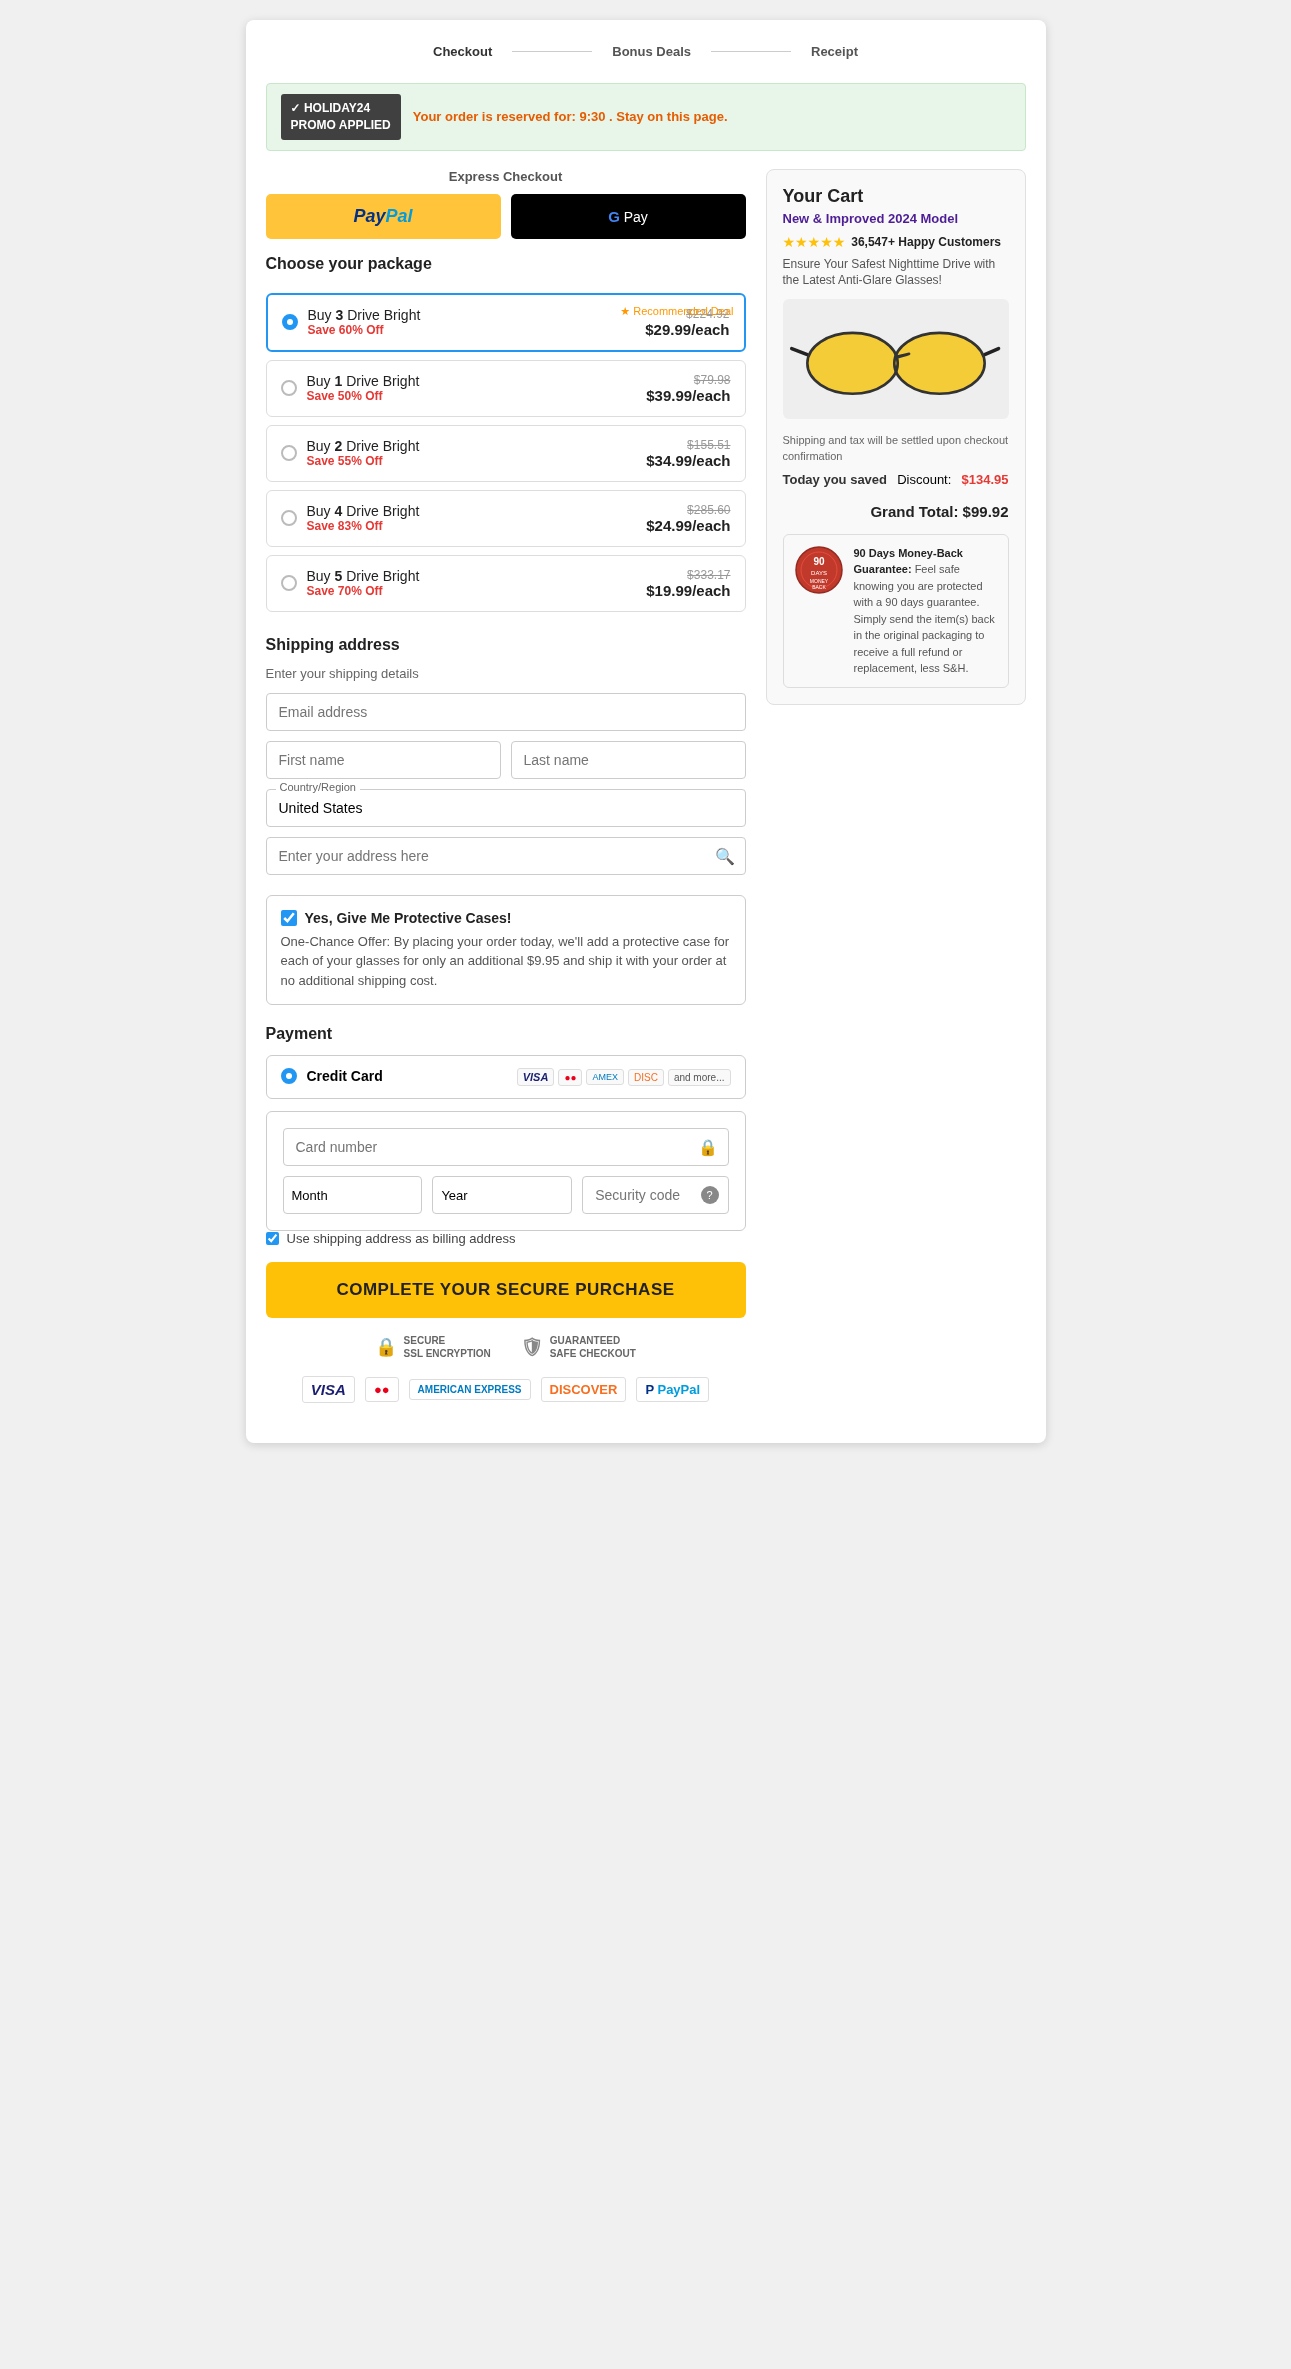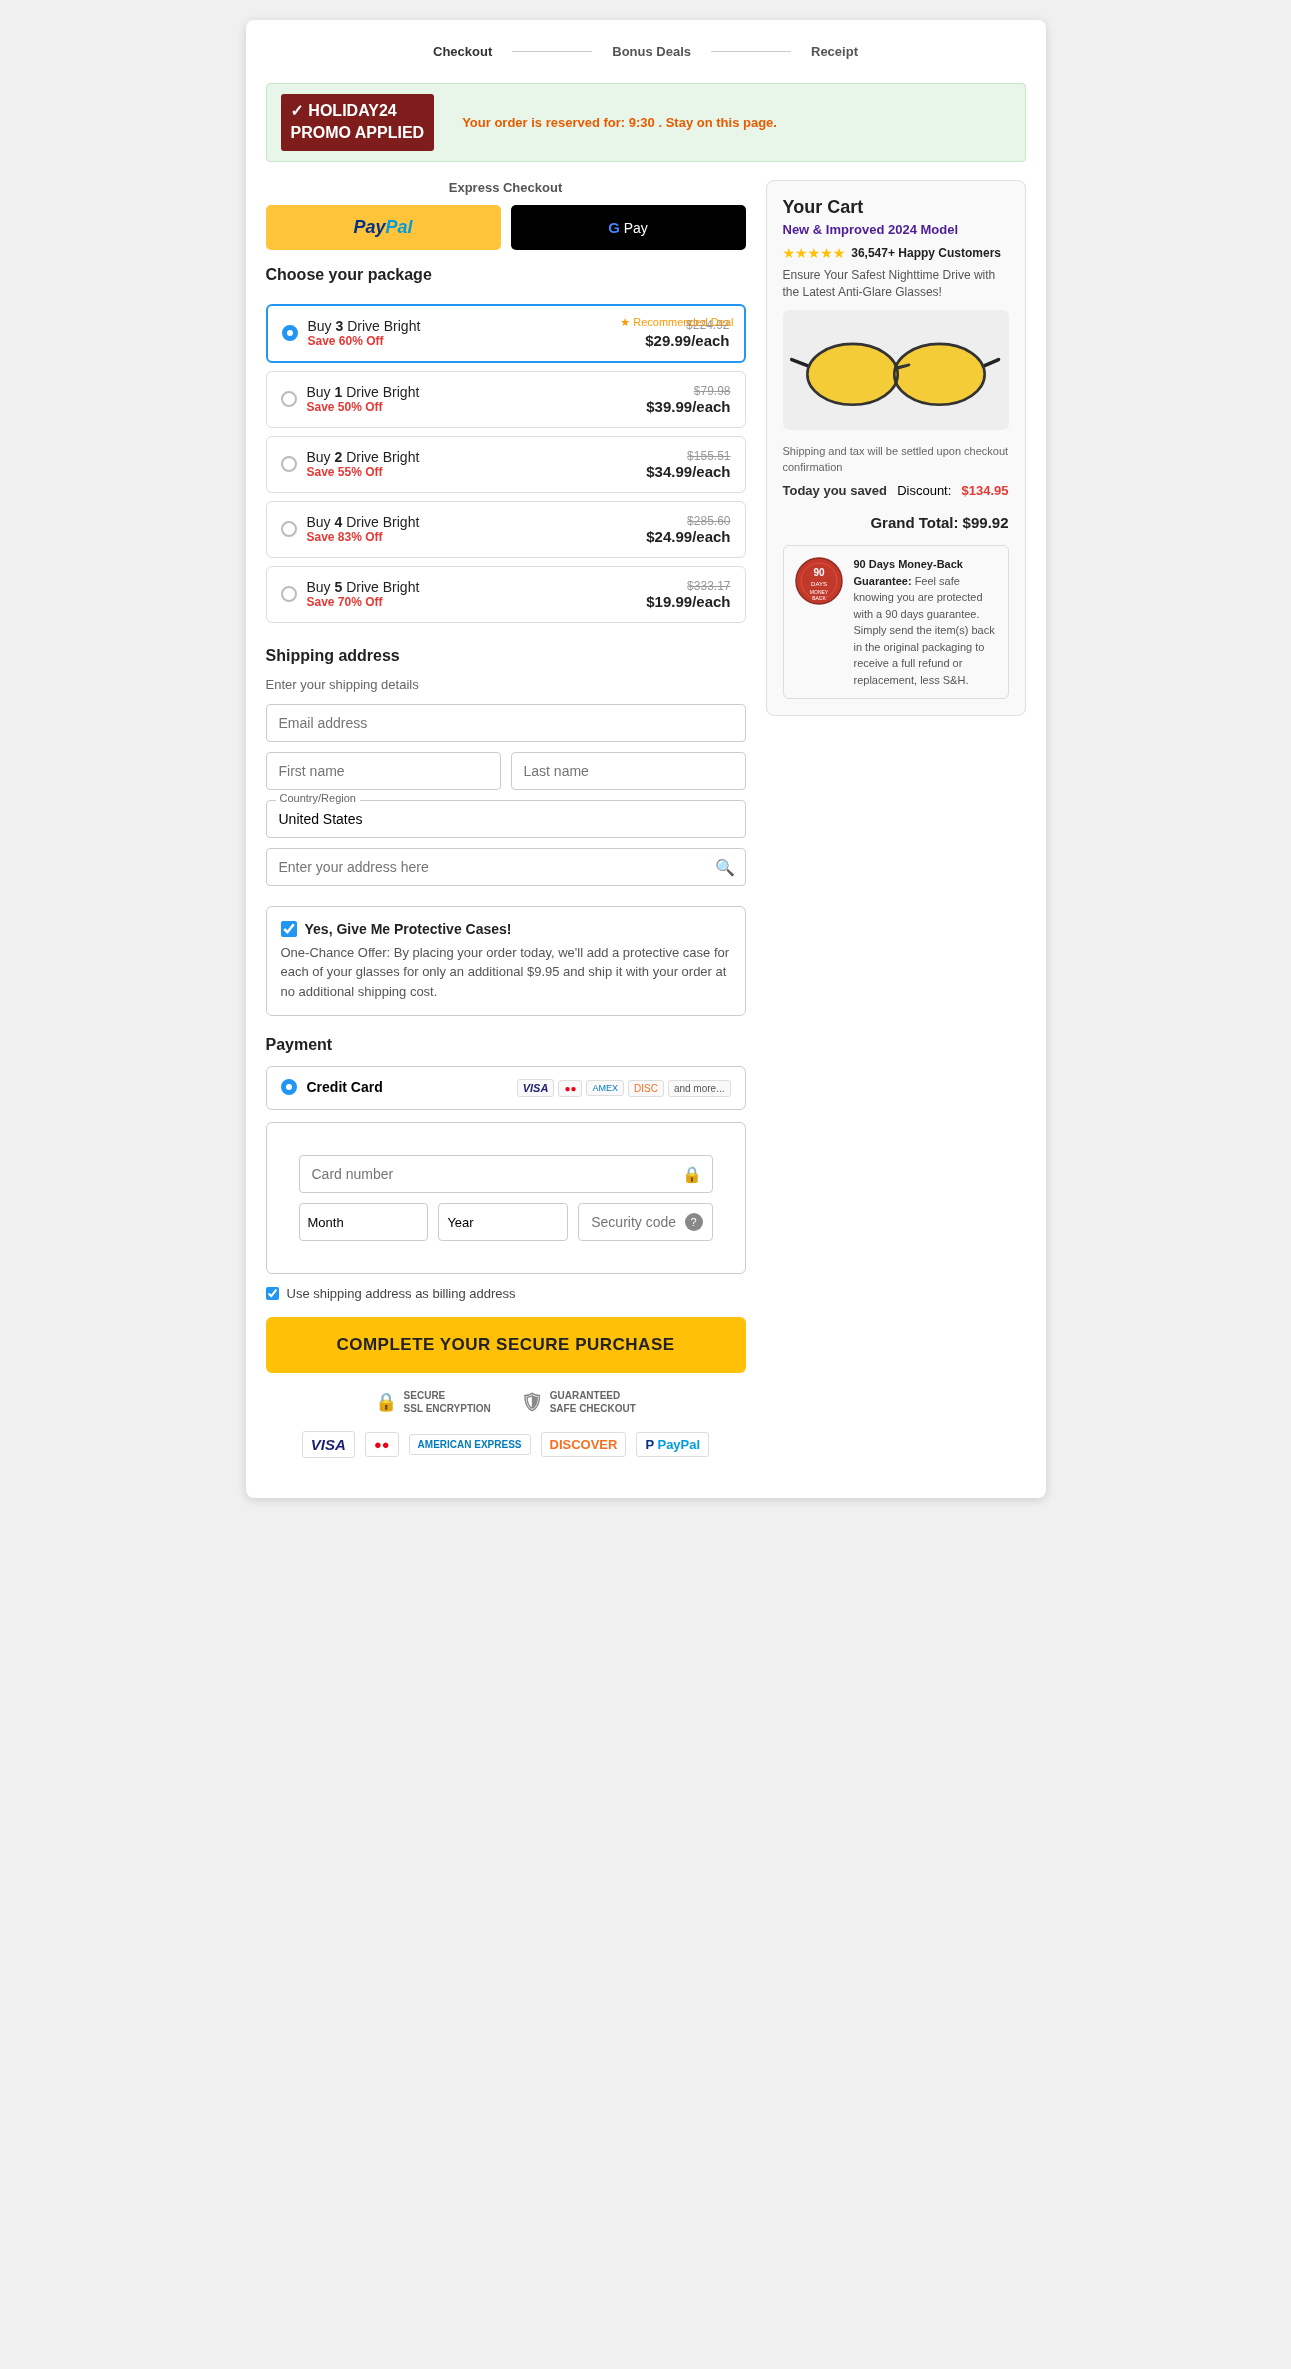--- a/index.html
+++ b/index.html
@@ -7,21 +7,21 @@
     .page-wrapper { background: #fff; width: 800px; border-radius: 8px; box-shadow: 0 2px 10px rgba(0,0,0,0.15); padding: 20px; }
     
     
     .progress-bar { display: flex; align-items: center; justify-content: center; gap: 12px; margin-bottom: 20px; font-size: 13px; color: #555; }
     .progress-bar .step { padding: 4px 8px; font-weight: bold; }
     .progress-bar .step.active { color: #333; font-weight: bold; }
     .progress-bar .line { flex: 1; max-width: 80px; height: 1px; background: #ccc; }
     
     
     .promo-banner { display: flex; align-items: center; background: #e8f5e9; border: 1px solid #c8e6c9; border-radius: 4px; padding: 10px 14px; margin-bottom: 18px; }
-    .promo-badge { background: #7f1d1d; color: #fff; font-size: 16px; font-weight: bold; padding: 6px 10px; border-radius: 3px; margin-right: 28px; line-height: 1.4; }
+    .promo-badge { background: #404040; color: #fff; font-size: 12px; font-weight: bold; padding: 6px 10px; border-radius: 3px; margin-right: 12px; line-height: 1.4; }
     .promo-text { font-size: 13px; color: #333; }
     .promo-text span { color: #e65c00; font-weight: bold; }
     
     
     .main-layout { display: flex; gap: 20px; }
     .left-col { flex: 1; }
     .right-col { width: 260px; }
     
     
     .express-checkout { text-align: center; margin-bottom: 16px; }
@@ -74,21 +74,21 @@
     .payment-radio-filled { width: 16px; height: 16px; border-radius: 50%; background: #2196f3; border: 2px solid #2196f3; display: flex; align-items: center; justify-content: center; flex-shrink: 0; }
     .payment-radio-filled::after { content: ''; width: 6px; height: 6px; background: #fff; border-radius: 50%; }
     .payment-label { font-size: 14px; font-weight: bold; flex: 1; }
     .card-icons { display: flex; align-items: center; gap: 4px; }
     .card-icon { font-size: 10px; padding: 2px 5px; border: 1px solid #ddd; border-radius: 3px; color: #555; background: #f9f9f9; }
     .card-icon.visa { color: #1a1f71; font-weight: bold; font-style: italic; font-size: 11px; }
     .card-icon.mc { color: #eb001b; }
     .card-icon.amex { color: #007bc1; font-size: 9px; }
     .card-icon.discover { color: #f76f20; font-size: 10px; }
     
-    .card-fields { border: 1px solid #ccc; border-radius: 6px; padding: 32px; margin-bottom: 12px; }
+    .card-fields { border: 1px solid #ccc; border-radius: 6px; padding: 16px; }
     .card-number-wrap { position: relative; margin-bottom: 10px; }
     .card-number-wrap input { width: 100%; border: 1px solid #ccc; border-radius: 4px; padding: 10px 36px 10px 12px; font-size: 14px; outline: none; }
     .lock-icon { position: absolute; right: 10px; top: 50%; transform: translateY(-50%); color: #999; font-size: 16px; }
     .card-row { display: flex; gap: 10px; }
     .card-select { flex: 1; border: 1px solid #ccc; border-radius: 4px; padding: 10px 8px; font-size: 13px; appearance: none; background: #fff; outline: none; }
     .security-wrap { flex: 1.2; position: relative; }
     .security-wrap input { width: 100%; border: 1px solid #ccc; border-radius: 4px; padding: 10px 32px 10px 12px; font-size: 14px; outline: none; }
     .help-icon { position: absolute; right: 10px; top: 50%; transform: translateY(-50%); width: 18px; height: 18px; border-radius: 50%; background: #888; color: #fff; font-size: 11px; display: flex; align-items: center; justify-content: center; cursor: pointer; }
     
     .billing-check { display: flex; align-items: center; gap: 8px; font-size: 13px; color: #444; margin-bottom: 16px; }

